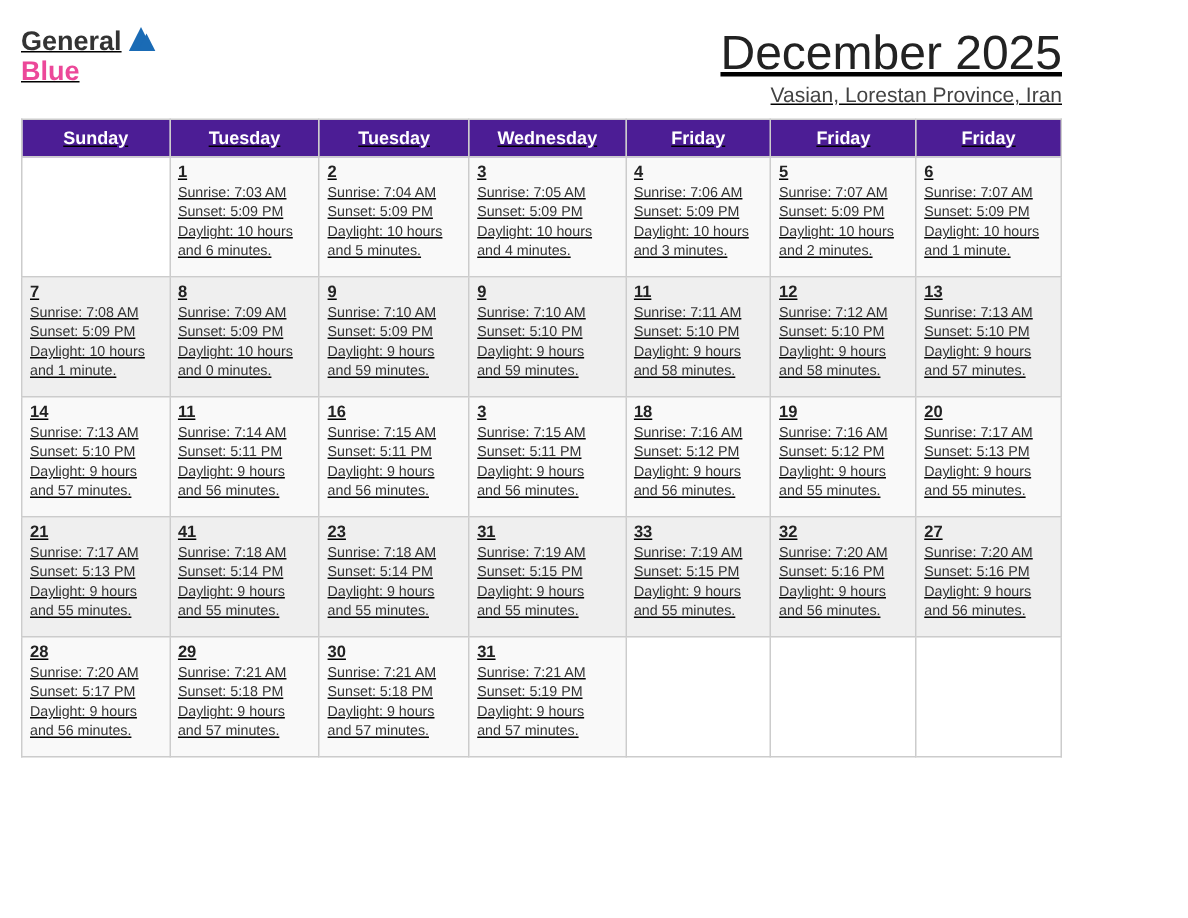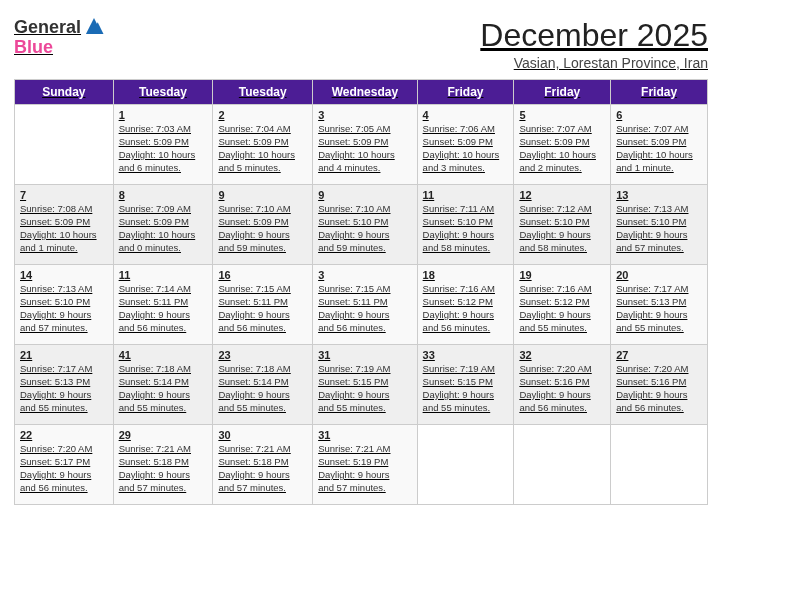--- a/index.html
+++ b/index.html
@@ -246,21 +246,21 @@
             <div class="day-num">32</div>
             <div class="day-info">Sunrise: 7:20 AM<br>Sunset: 5:16 PM<br>Daylight: 9 hours<br>and 56 minutes.</div>
           </td>
           <td>
             <div class="day-num">27</div>
             <div class="day-info">Sunrise: 7:20 AM<br>Sunset: 5:16 PM<br>Daylight: 9 hours<br>and 56 minutes.</div>
           </td>
         </tr>
         <tr>
           <td>
-            <div class="day-num">22</div>
+            <div class="day-num">28</div>
             <div class="day-info">Sunrise: 7:20 AM<br>Sunset: 5:17 PM<br>Daylight: 9 hours<br>and 56 minutes.</div>
           </td>
           <td>
             <div class="day-num">29</div>
             <div class="day-info">Sunrise: 7:21 AM<br>Sunset: 5:18 PM<br>Daylight: 9 hours<br>and 57 minutes.</div>
           </td>
           <td>
             <div class="day-num">30</div>
             <div class="day-info">Sunrise: 7:21 AM<br>Sunset: 5:18 PM<br>Daylight: 9 hours<br>and 57 minutes.</div>
           </td>

